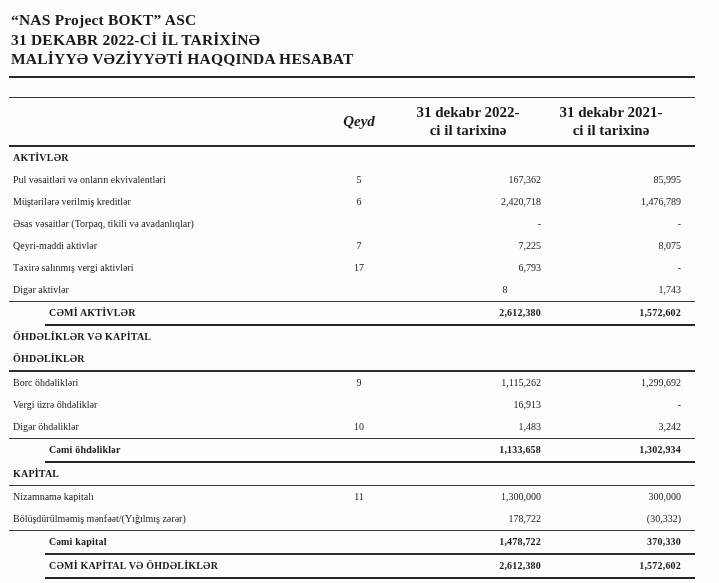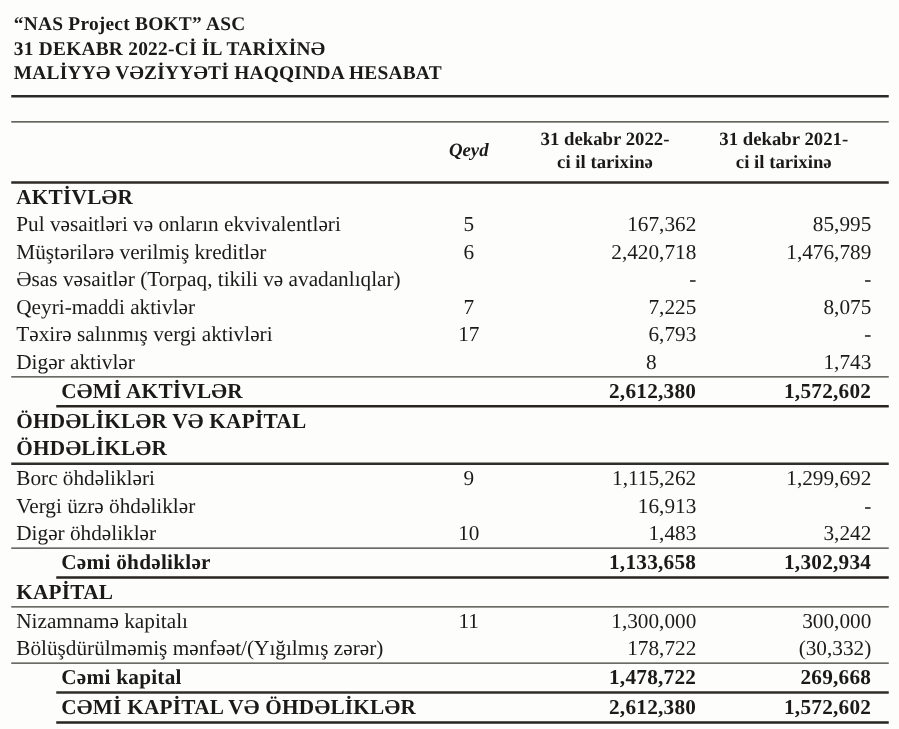--- a/index.html
+++ b/index.html
@@ -1,39 +1,39 @@
 <!DOCTYPE html>
 <html><head>
 <meta charset="utf-8">
 <style>
   html,body{margin:0;padding:0;}
   body{
     width:719px;height:583px;overflow:hidden;
     background:#fdfdfb;color:#1b1a17;
     font-family:"Liberation Serif","DejaVu Serif",serif;
   }
-  .page{padding:9px 8px 0 9px;}
+  .page{padding:9px 24px 0 9px;}
   
   .doc-header{
     padding:1px 0 7px 2px;
     border-bottom:2.5px solid #2b2a26;
   }
   .doc-header div{
     font-weight:bold;font-size:15.5px;line-height:19.5px;letter-spacing:.2px;
   }
   
   .fin-table{margin-top:19px;border-top:1.5px solid #33322d;}
   .head-row{
     display:flex;align-items:center;
     height:47px;border-bottom:2.5px solid #2b2a26;
     font-weight:bold;font-size:15px;line-height:18px;
   }
   .row{
     display:flex;align-items:center;
-    height:22px;font-size:17px;
+    height:22px;font-size:10px;
   }
   .c-label{flex:1;padding-left:4px;white-space:nowrap;}
   .c-note{width:72px;text-align:center;}
   .c-v1{width:146px;text-align:right;}
   .c-v2{width:140px;text-align:right;padding-right:14px;}
   .hd-note{width:72px;text-align:center;font-style:italic;}
   .hd-v1{width:146px;text-align:center;}
   .hd-v2{width:140px;text-align:center;padding-right:14px;}
   .r-sec .c-label,.r-sec{font-weight:bold;letter-spacing:.2px;}
   .r-total{font-weight:bold;letter-spacing:.2px;margin-left:36px;}
@@ -182,21 +182,21 @@
       <div class="c-label">Bölüşdürülməmiş mənfəət/(Yığılmış zərər)</div>
       <div class="c-note"></div>
       <div class="c-v1">178,722</div>
       <div class="c-v2">(30,332)</div>
     </div>
 
     <div class="row r-total bl2">
       <div class="c-label">Cəmi kapital</div>
       <div class="c-note"></div>
       <div class="c-v1">1,478,722</div>
-      <div class="c-v2">269,668</div>
+      <div class="c-v2">370,330</div>
     </div>
 
     <div class="row r-total bl3">
       <div class="c-label">CƏMİ KAPİTAL VƏ ÖHDƏLİKLƏR</div>
       <div class="c-note"></div>
       <div class="c-v1">2,612,380</div>
       <div class="c-v2">1,572,602</div>
     </div>
 
   </div>

